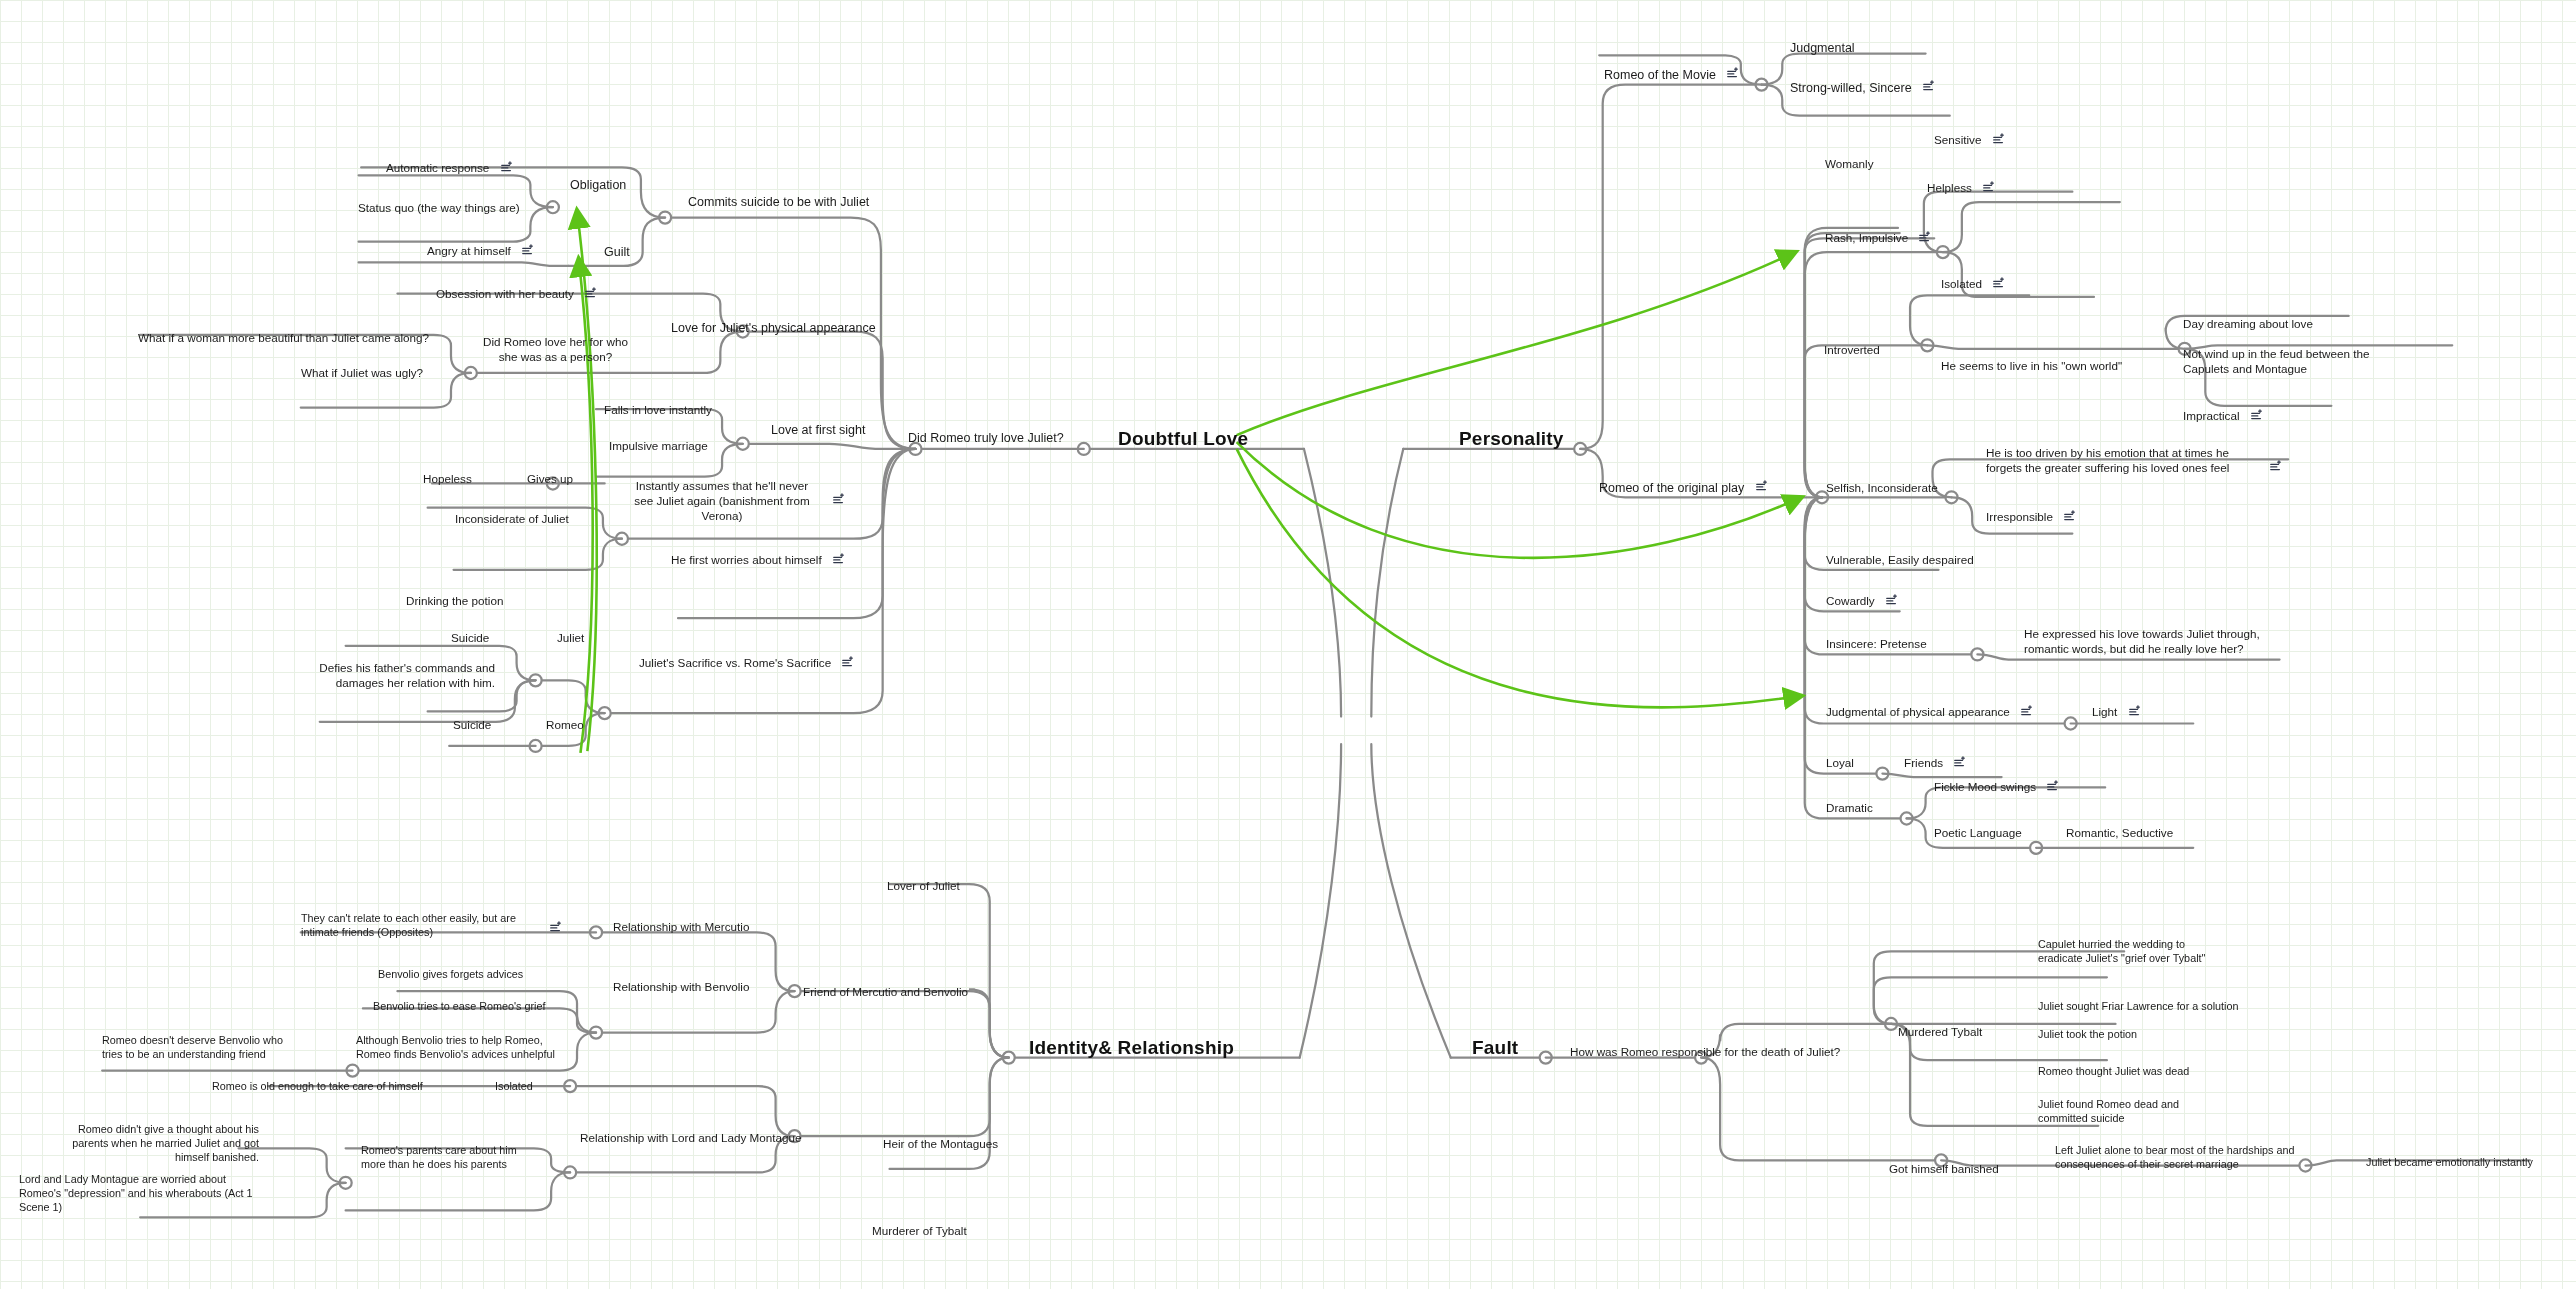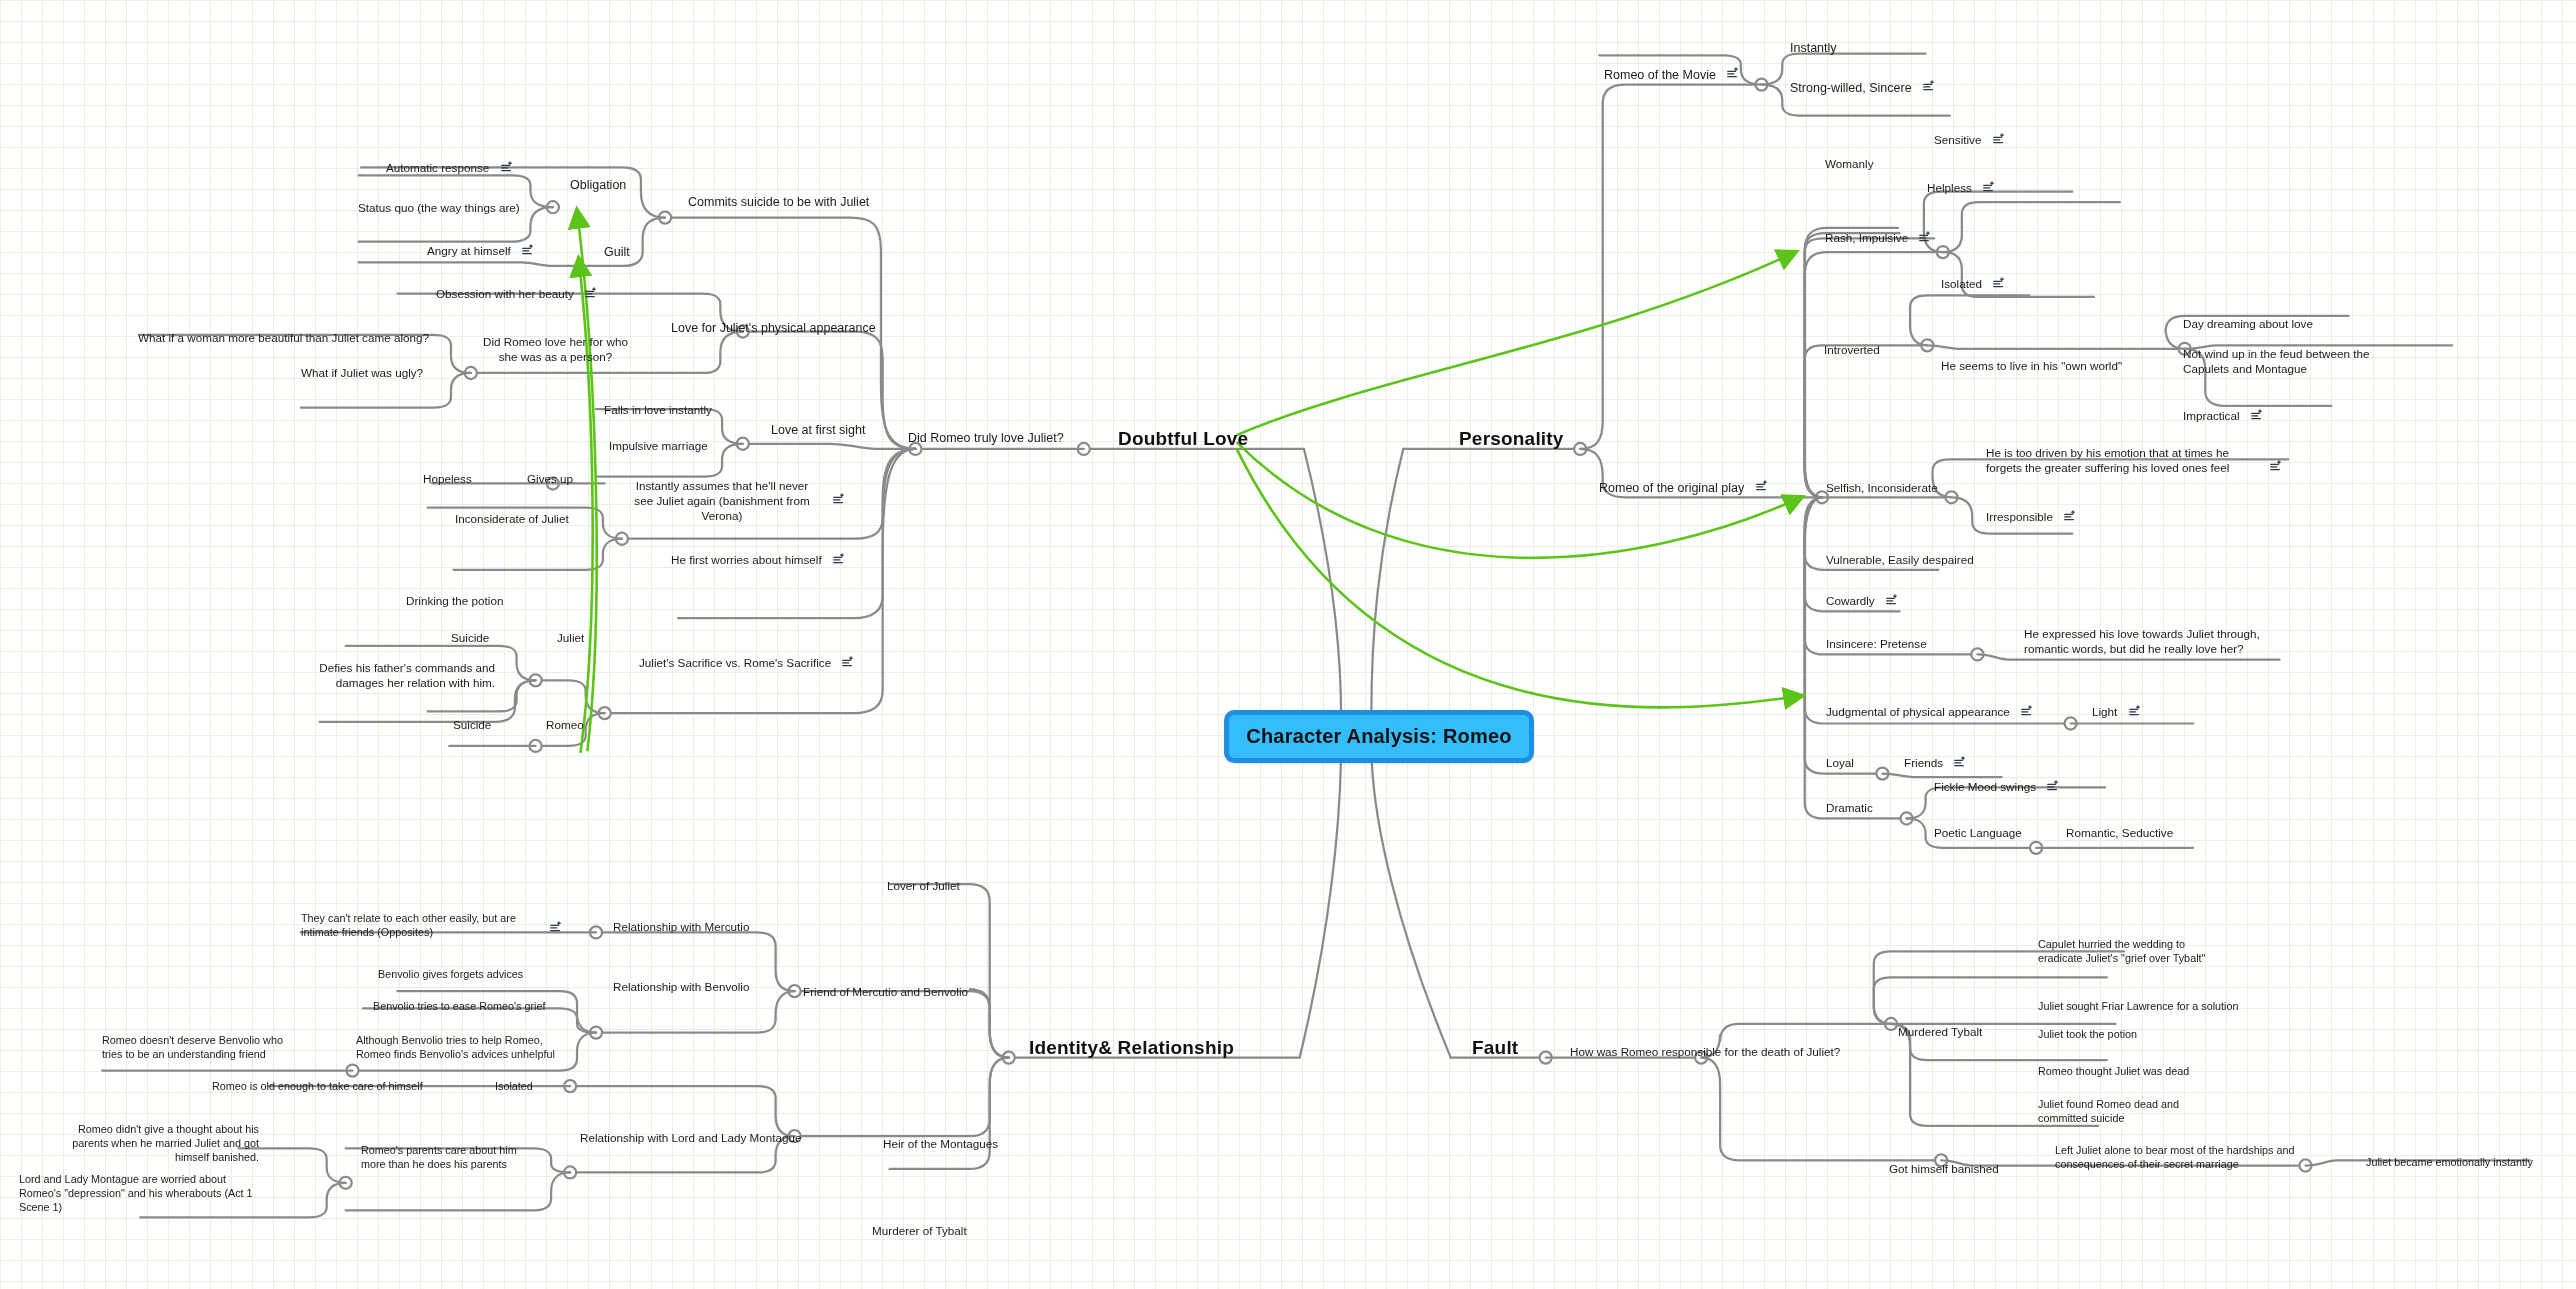--- a/index.html
+++ b/index.html
@@ -220,23 +220,20 @@
     <path d="M1432,504 C1600,432 1850,400 2079,292"></path>
     <path d="M1432,512 C1620,700 1900,660 2086,576"></path>
     <path d="M1432,520 C1600,860 1920,830 2086,806"></path>
   </g>
   <g fill="none" stroke="#5cc318" stroke-width="3" marker-end="url(#garrow)">
     <path d="M680,870 C700,700 690,420 668,244"></path>
     <path d="M672,872 C694,710 688,460 670,300"></path>
   </g>
 </svg>
 
-<div id="root-node" style="left:1224px; top:710px;">
-  <span class="txt t-root">Character Analysis: Romeo</span>
-</div>
 
 <div class="node t-main" style="left:1118px; top:427px;">
   <span class="txt">Doubtful Love</span>
 </div>
 <div class="node t-main" style="left:1459px; top:427px;">
   <span class="txt">Personality</span>
 </div>
 <div class="node t-main" style="left:1029px; top:1036px;">
   <span class="txt">Identity&amp; Relationship</span>
 </div>
@@ -409,21 +406,21 @@
             <line x1="2" y1="8" x2="9" y2="8"></line>
             <line x1="2" y1="11" x2="12" y2="11"></line>
           </g>
           <g stroke="#30374a" stroke-width="1.4" stroke-linecap="round">
             <line x1="11.5" y1="1" x2="11.5" y2="4"></line>
             <line x1="10" y1="2.5" x2="13" y2="2.5"></line>
           </g>
         </svg></span>
 </div>
 <div class="node t-l3" style="left:1790px; top:40px;">
-  <span class="txt">Instantly</span>
+  <span class="txt">Judgmental</span>
 </div>
 <div class="node t-l3" style="left:1790px; top:80px;">
   <span class="txt">Strong-willed, Sincere</span>
   <span class="note-icon"><svg width="13" height="13" viewBox="0 0 15 15">
           <g stroke="#30374a" stroke-width="1.5" stroke-linecap="round">
             <line x1="2" y1="5" x2="11" y2="5"></line>
             <line x1="2" y1="8" x2="9" y2="8"></line>
             <line x1="2" y1="11" x2="12" y2="11"></line>
           </g>
           <g stroke="#30374a" stroke-width="1.4" stroke-linecap="round">

